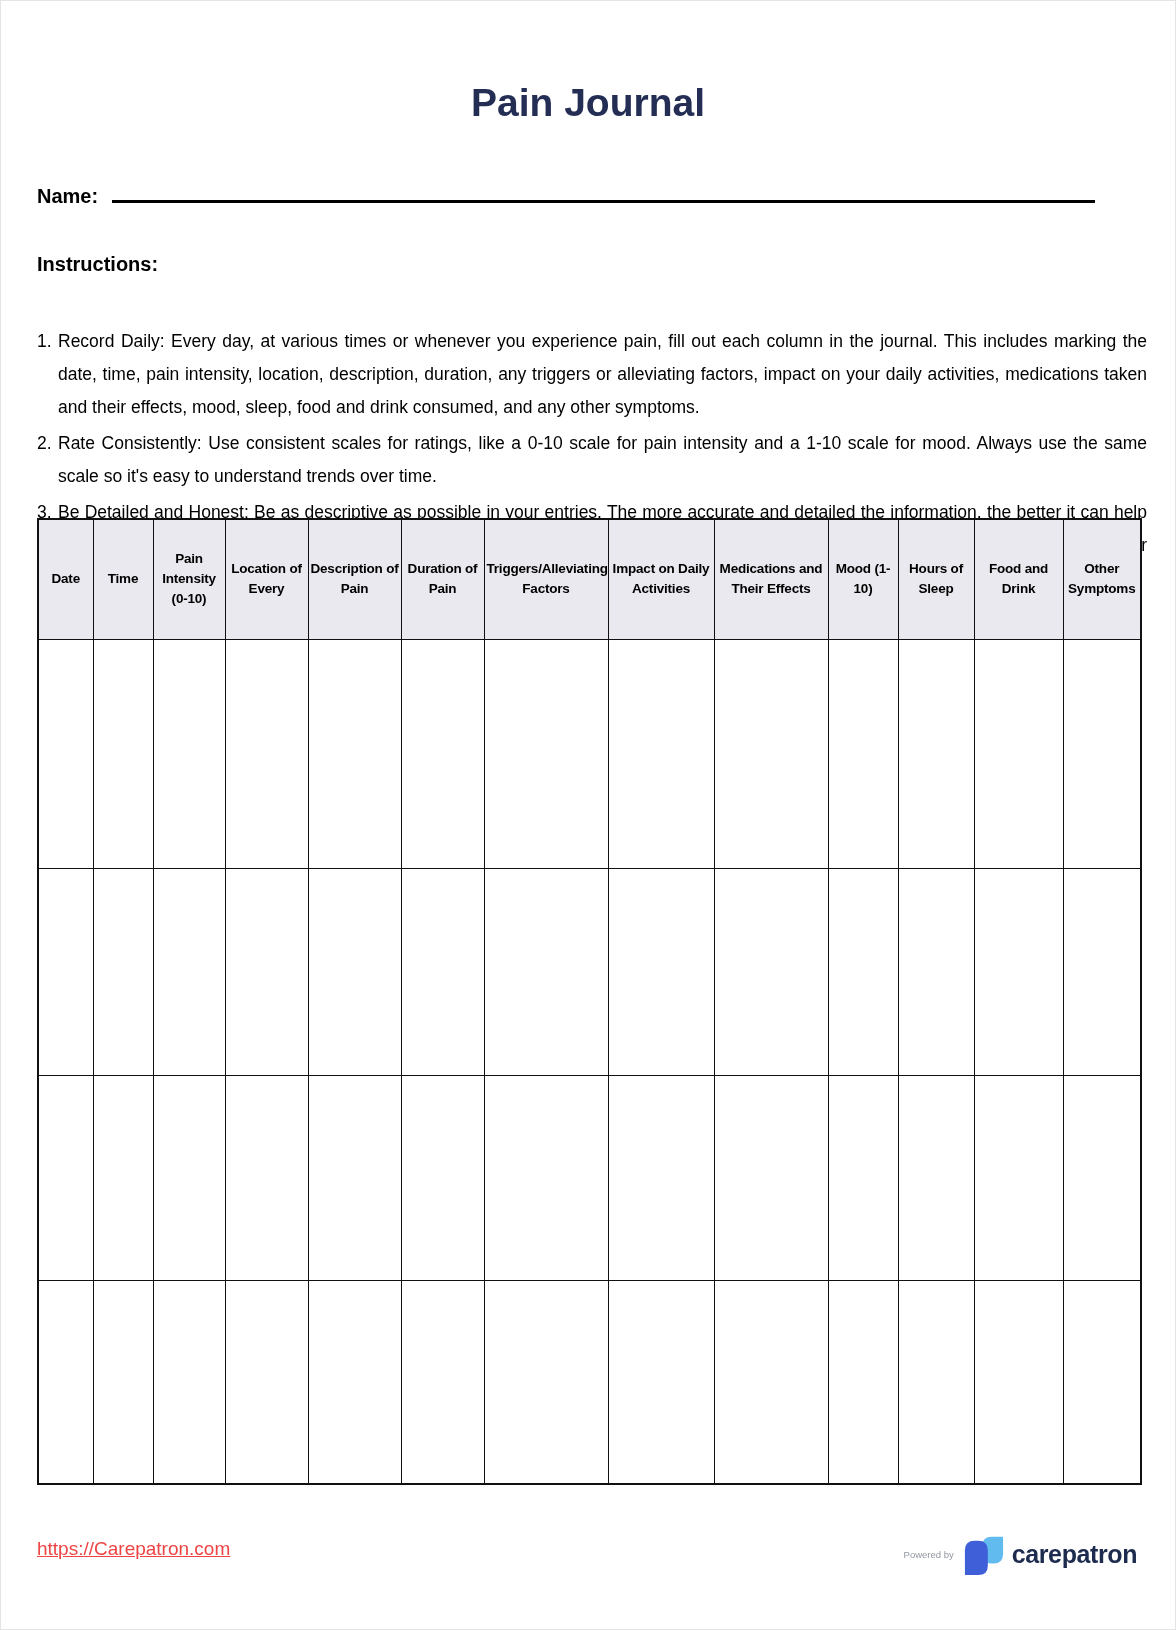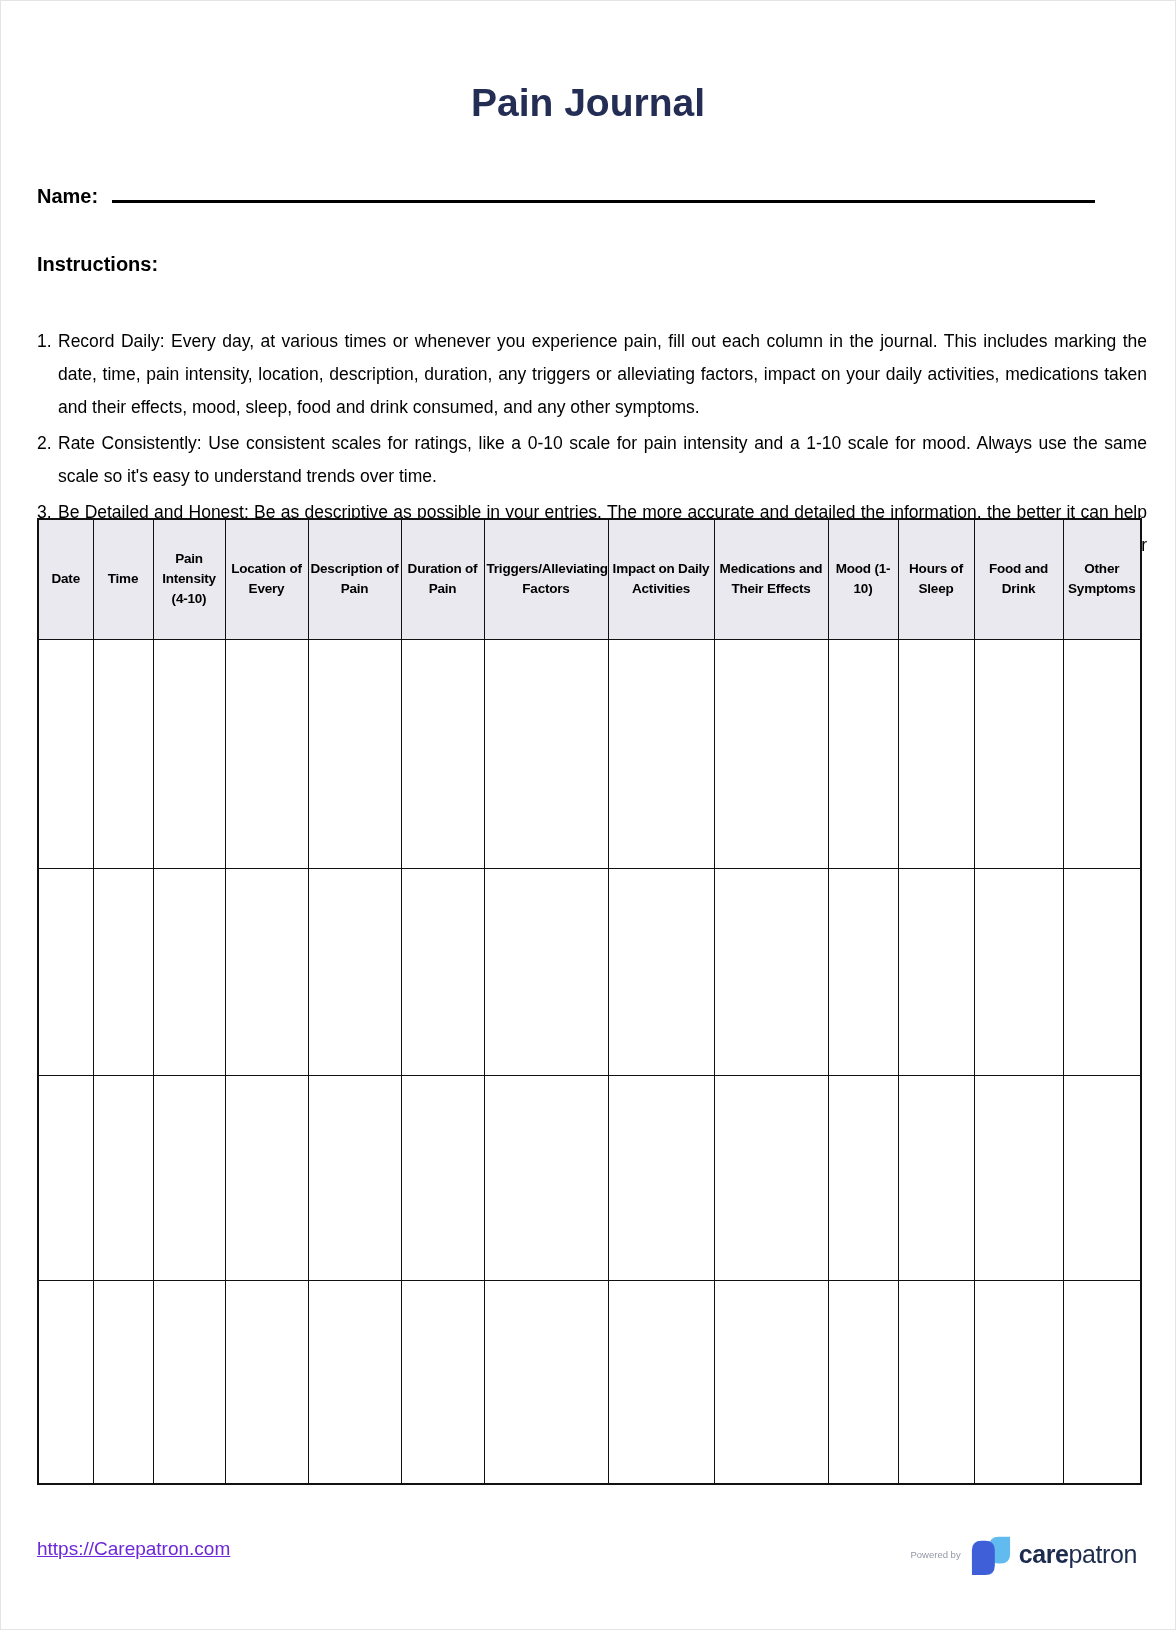--- a/index.html
+++ b/index.html
@@ -92,21 +92,21 @@
     padding: 4px 2px;
   }
   .journal-table td {
     background: #ffffff;
   }
 
   .footer-link {
     position: absolute;
     left: 36px; top: 1537px;
     font-size: 19px;
-    color: #6d28d9;
+    color: #ef4444;
     text-decoration: underline;
     cursor: pointer;
   }
 
   .footer-brand {
     position: absolute;
     right: 38px; top: 1530px;
     display: flex;
     align-items: center;
   }
@@ -117,21 +117,21 @@
     text-align: center;
   }
   .brand-logo { width: 42px; height: 46px; margin-right: 7px; }
   .brand-wordmark {
     font-size: 25px;
     color: #1c2b4e;
     letter-spacing: -0.4px;
     white-space: nowrap;
   }
   .brand-care { font-weight: 700; text-align: right; }
-  .brand-patron { font-weight: 400; }
+  .brand-patron { font-weight: 700; }
 </style>
 </head>
 <body>
 
 <div class="page">
 
   <div class="doc-title">Pain Journal</div>
 
   <div class="name-row">
     <span class="name-label">Name:</span>
@@ -168,21 +168,21 @@
         <col style="width: 114px;">
         <col style="width: 70px;">
         <col style="width: 76px;">
         <col style="width: 89px;">
         <col style="width: 78px;">
       </colgroup>
     <thead>
         <tr style="height: 120px;">
           <th>Date</th>
           <th>Time</th>
-          <th>Pain Intensity (4-10)</th>
+          <th>Pain Intensity (0-10)</th>
           <th>Location of Every</th>
           <th>Description of Pain</th>
           <th>Duration of Pain</th>
           <th>Triggers/Alleviating Factors</th>
           <th>Impact on Daily Activities</th>
           <th>Medications and Their Effects</th>
           <th>Mood (1-10)</th>
           <th>Hours of Sleep</th>
           <th>Food and Drink</th>
           <th>Other Symptoms</th>

